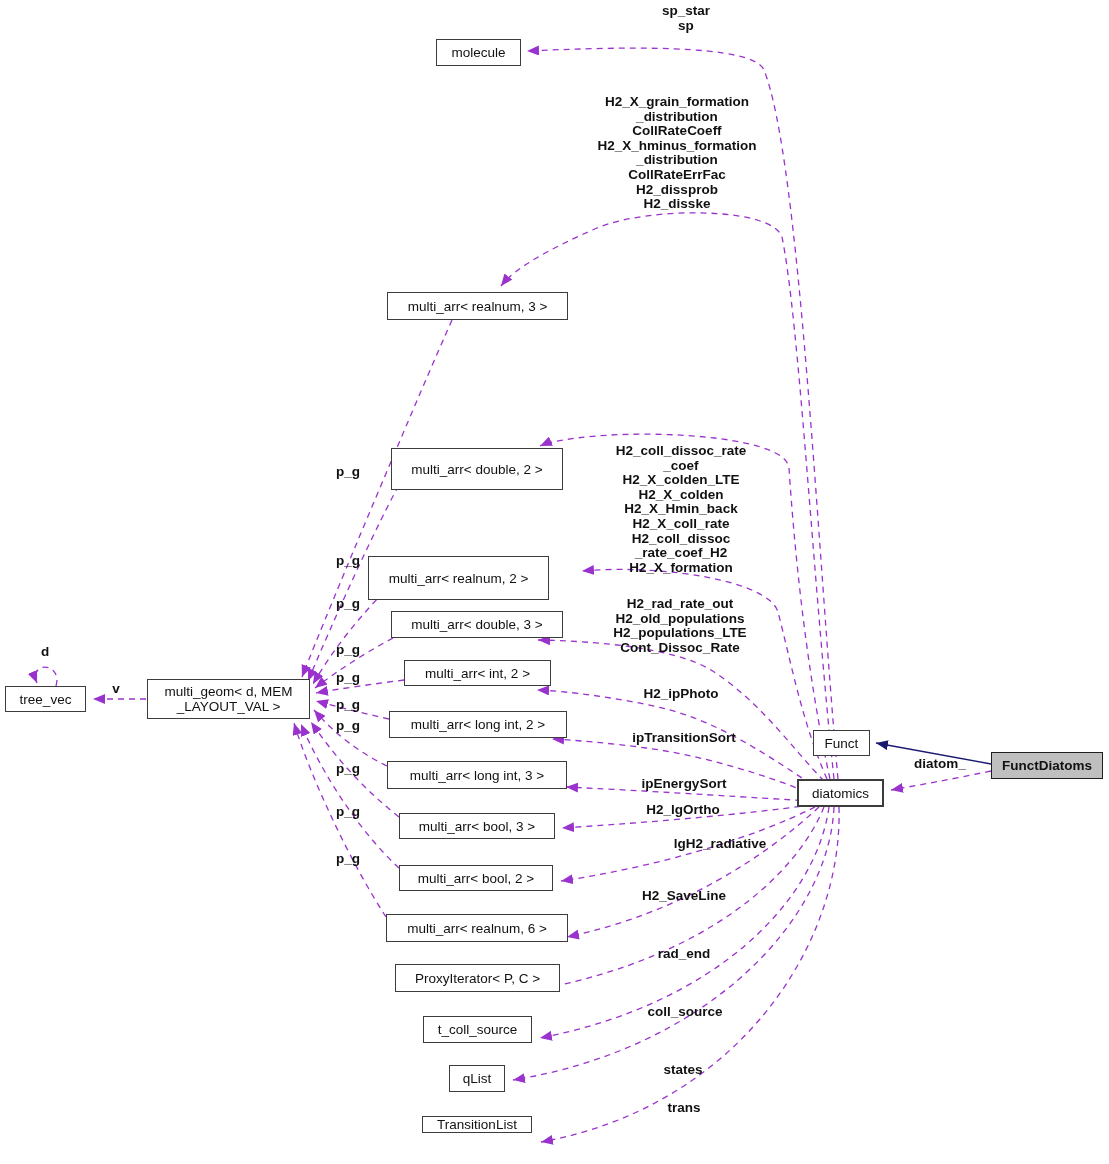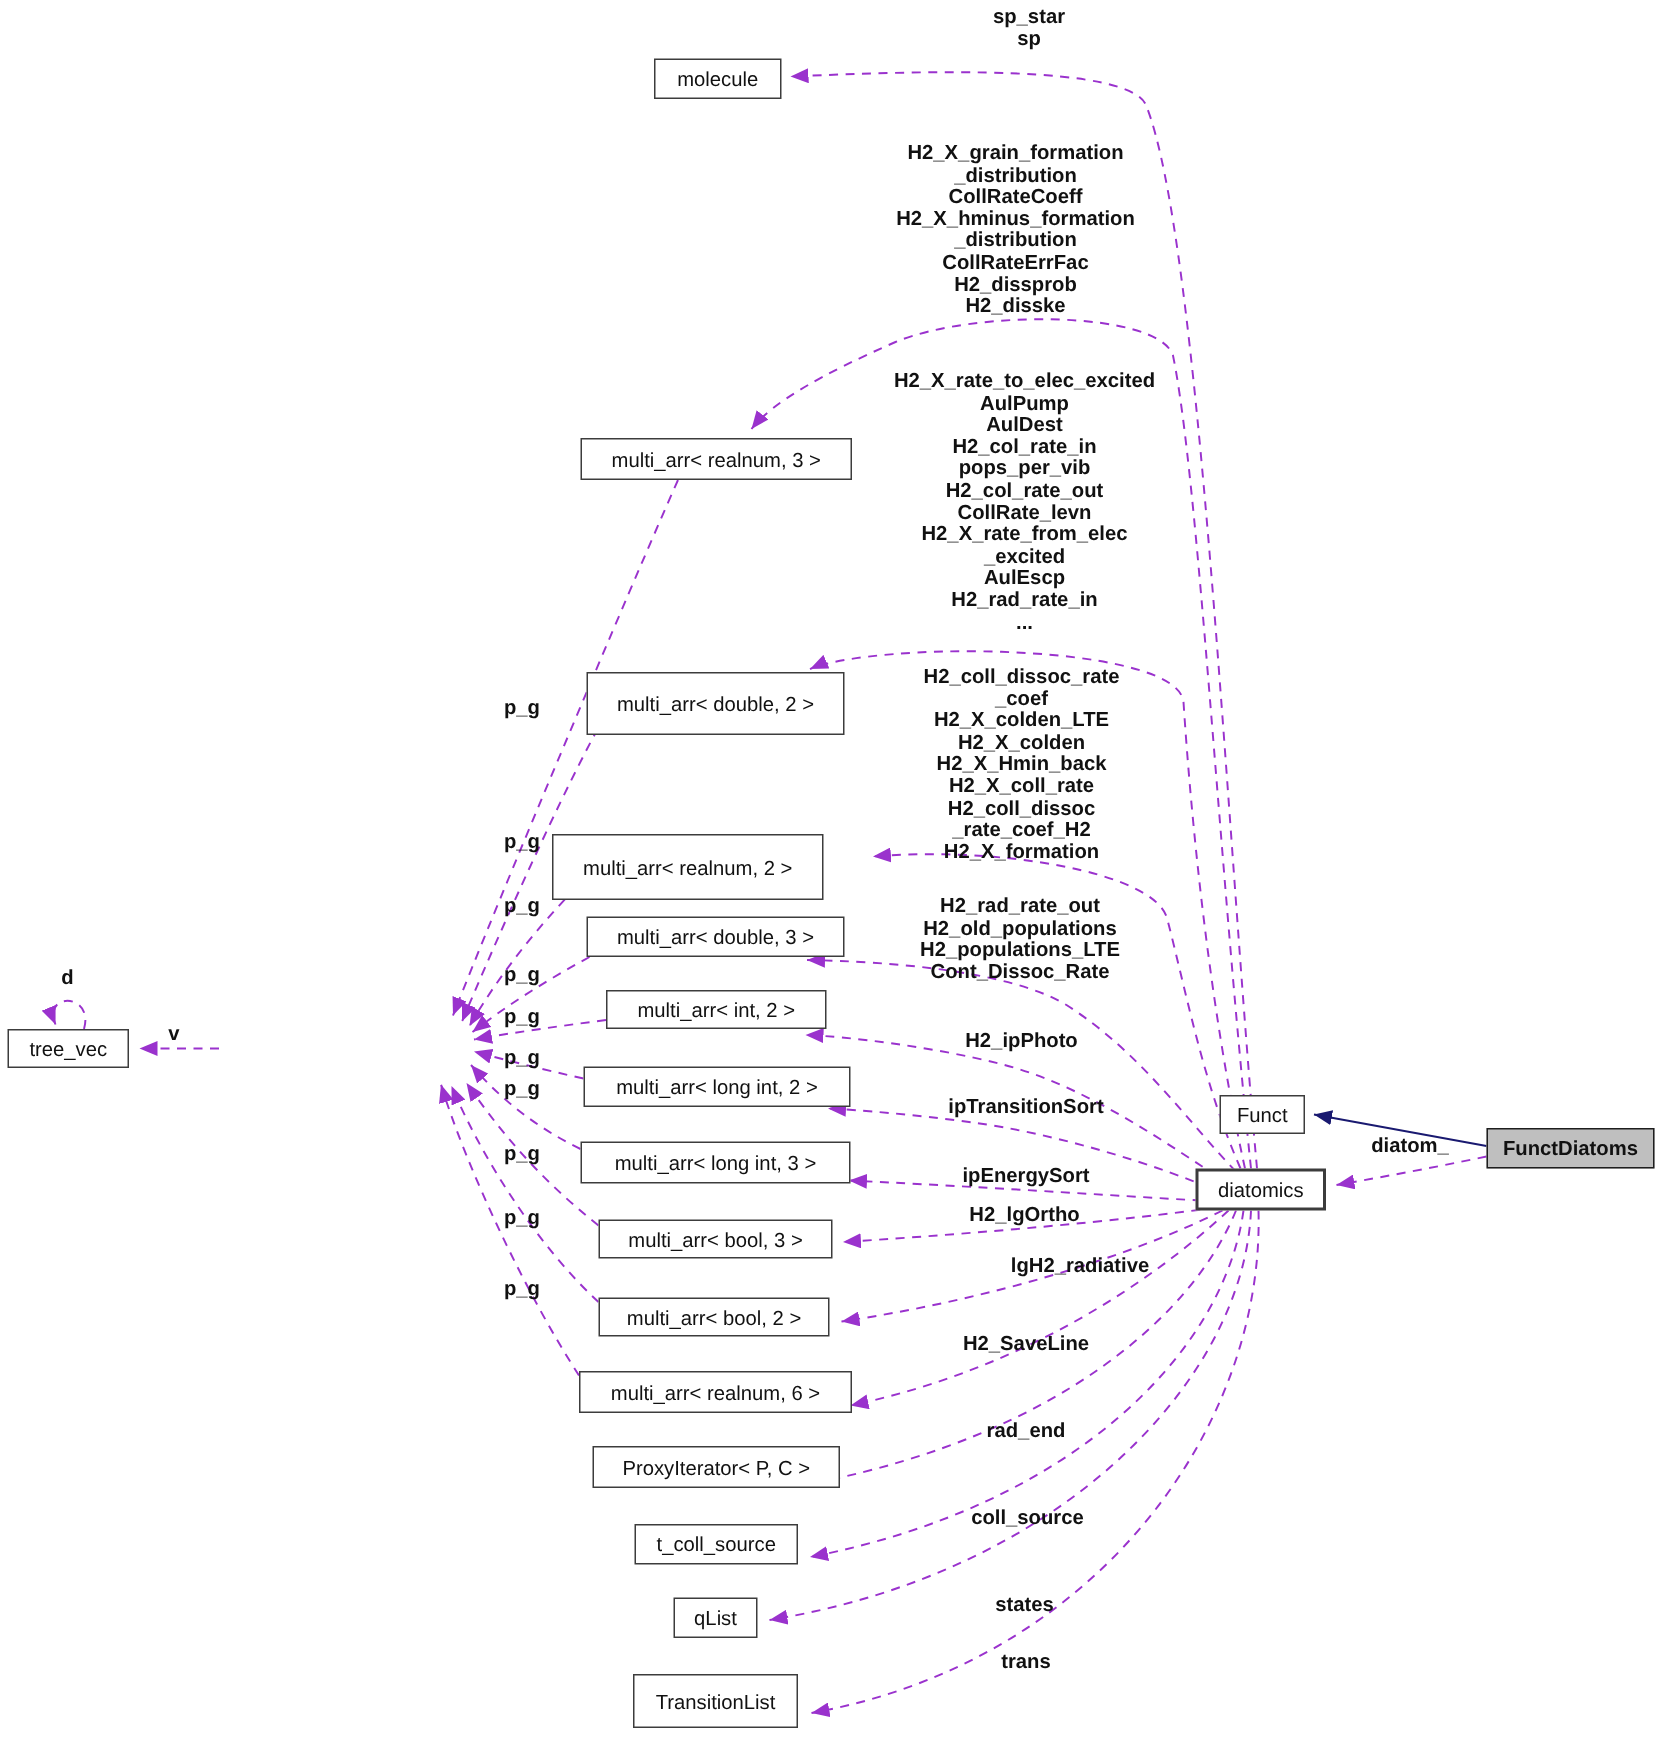--- a/index.html
+++ b/index.html
@@ -96,48 +96,38 @@
 <div class="node" style="left:391px;top:611px;width:172px;height:27px">multi_arr&lt; double, 3 &gt;</div>
 <div class="node" style="left:404px;top:660px;width:147px;height:26px">multi_arr&lt; int, 2 &gt;</div>
 <div class="node" style="left:389px;top:711px;width:178px;height:27px">multi_arr&lt; long int, 2 &gt;</div>
 <div class="node" style="left:387px;top:761px;width:180px;height:28px">multi_arr&lt; long int, 3 &gt;</div>
 <div class="node" style="left:399px;top:813px;width:156px;height:26px">multi_arr&lt; bool, 3 &gt;</div>
 <div class="node" style="left:399px;top:865px;width:154px;height:26px">multi_arr&lt; bool, 2 &gt;</div>
 <div class="node" style="left:386px;top:914px;width:182px;height:28px">multi_arr&lt; realnum, 6 &gt;</div>
 <div class="node" style="left:395px;top:964px;width:165px;height:28px">ProxyIterator&lt; P, C &gt;</div>
 <div class="node" style="left:423px;top:1016px;width:109px;height:27px">t_coll_source</div>
 <div class="node" style="left:449px;top:1065px;width:56px;height:27px">qList</div>
-<div class="node" style="left:422px;top:1116px;width:110px;height:36px">TransitionList</div>
+<div class="node" style="left:422px;top:1116px;width:110px;height:17px">TransitionList</div>
 <div class="node" style="left:5px;top:686px;width:81px;height:26px">tree_vec</div>
+<div class="node" style="left:147px;top:679px;width:163px;height:40px">multi_geom&lt; d, MEM
+_LAYOUT_VAL &gt;</div>
 <div class="node" style="left:813px;top:730px;width:57px;height:26px">Funct</div>
 <div class="node bold" style="left:797px;top:779px;width:87px;height:28px">diatomics</div>
 <div class="node highlight" style="left:991px;top:752px;width:112px;height:27px">FunctDiatoms</div>
 
 <div class="elabel" style="left:686px;top:4px">sp_star
 sp</div>
 <div class="elabel" style="left:677px;top:95px">H2_X_grain_formation
 _distribution
 CollRateCoeff
 H2_X_hminus_formation
 _distribution
 CollRateErrFac
 H2_dissprob
 H2_disske</div>
-<div class="elabel" style="left:683px;top:247px">H2_X_rate_to_elec_excited
-AulPump
-AulDest
-H2_col_rate_in
-pops_per_vib
-H2_col_rate_out
-CollRate_levn
-H2_X_rate_from_elec
-_excited
-AulEscp
-H2_rad_rate_in
-...</div>
 <div class="elabel" style="left:681px;top:444px">H2_coll_dissoc_rate
 _coef
 H2_X_colden_LTE
 H2_X_colden
 H2_X_Hmin_back
 H2_X_coll_rate
 H2_coll_dissoc
 _rate_coef_H2
 H2_X_formation</div>
 <div class="elabel" style="left:680px;top:597px">H2_rad_rate_out

